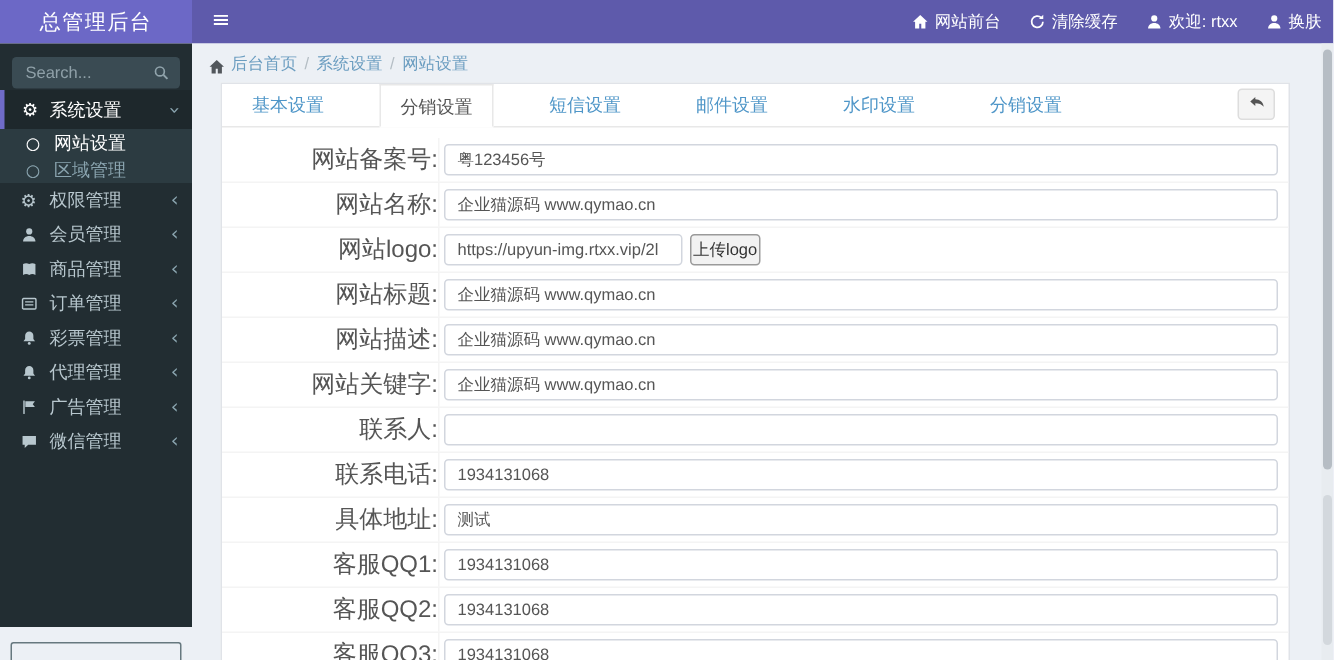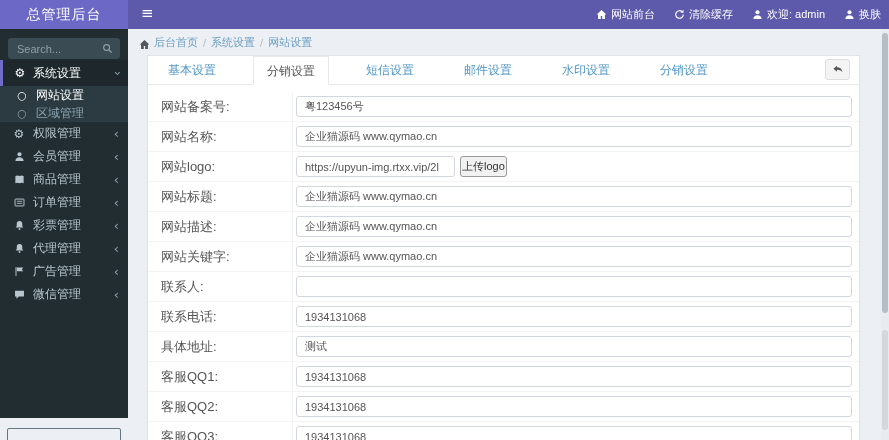--- a/index.html
+++ b/index.html
@@ -51,22 +51,22 @@
   .panel{position:absolute;left:19px;top:26px;right:29px;height:480px;background:#fff;
          border:1px solid #e0e3e8;box-shadow:0 1px 1px rgba(0,0,0,.05);box-sizing:border-box;}
   .tabs{height:28px;border-bottom:1px solid #e8e8e8;display:flex;padding-left:7px;position:relative;gap:24px;}
   .tab{padding:0 13px;line-height:28px;font-size:12px;color:#4f96c8;cursor:pointer;white-space:nowrap;}
   .tab.active{background:#fff;border:1px solid #e8e8e8;border-bottom:1px solid #fff;margin-bottom:-1px;color:#555;}
   .undo-btn{position:absolute;right:9px;top:3px;width:25px;height:21px;background:#f4f4f4;border:1px solid #ddd;
             border-radius:3px;display:flex;align-items:center;justify-content:center;color:#555;cursor:pointer;box-sizing:border-box;}
 
   .form{margin-top:7px;}
   .frow{display:flex;height:29px;border-bottom:1px solid #f4f4f4;}
-  .flabel{width:145px;flex:none;border-right:1px solid #f4f4f4;font-size:13px;color:#555;
-          line-height:29px;padding-left:13px;box-sizing:border-box;white-space:nowrap;}
+  .flabel{width:145px;flex:none;border-right:1px solid #f4f4f4;font-size:16px;color:#555;
+          line-height:29px;padding-left:13px;box-sizing:border-box;white-space:nowrap;text-align:right;}
   .fcell{flex:1;padding:4px 7px 0 3px;display:flex;gap:5px;min-width:0;}
   .finput{flex:1;min-width:0;height:21px;box-sizing:border-box;border:1px solid #d2d6de;border-radius:3px;
           font-size:11px;color:#555;padding:0 8px;outline:none;background:#fff;font-family:inherit;}
   .finput.short{flex:none;width:159px;}
   .upload-btn{height:21px;font-size:11px;color:#333;background:#f2f2f2;border:1px solid #9a9a9a;border-radius:3px;
               padding:0 1px;cursor:pointer;font-family:inherit;white-space:nowrap;}
 
   
   .sbar{position:absolute;right:0;top:29px;bottom:0;width:8px;background:#e8ecf0;}
   .sthumb{position:absolute;left:1px;width:6px;border-radius:3px;}
@@ -100,21 +100,21 @@
             </span>
           <span>清除缓存</span>
         </span>
         <span class="nav-item">
           <span>
               <svg width="11" height="11" viewBox="0 0 16 16" fill="currentColor">
                 <circle cx="8" cy="4.8" r="3"></circle>
                 <path d="M2 14.5c0-3.3 2.7-5.4 6-5.4s6 2.1 6 5.4z"></path>
               </svg>
             </span>
-          <span>欢迎: admin</span>
+          <span>欢迎: rtxx</span>
         </span>
         <span class="nav-item">
           <span>
               <svg width="11" height="11" viewBox="0 0 16 16" fill="currentColor">
                 <circle cx="8" cy="4.8" r="3"></circle>
                 <path d="M2 14.5c0-3.3 2.7-5.4 6-5.4s6 2.1 6 5.4z"></path>
               </svg>
             </span>
           <span>换肤</span>
         </span>

